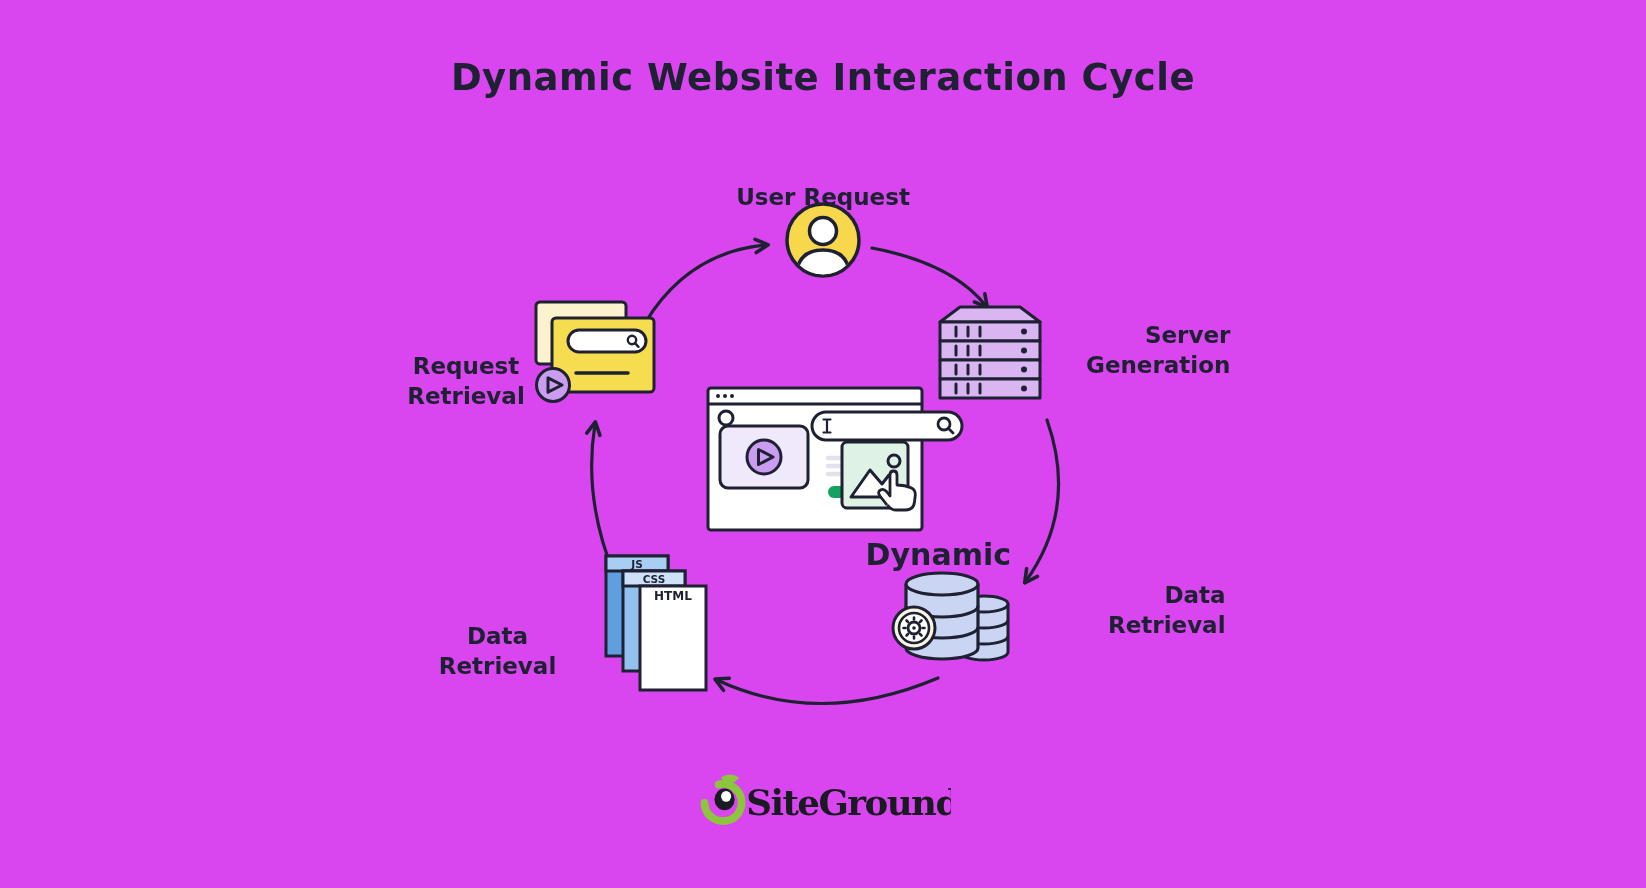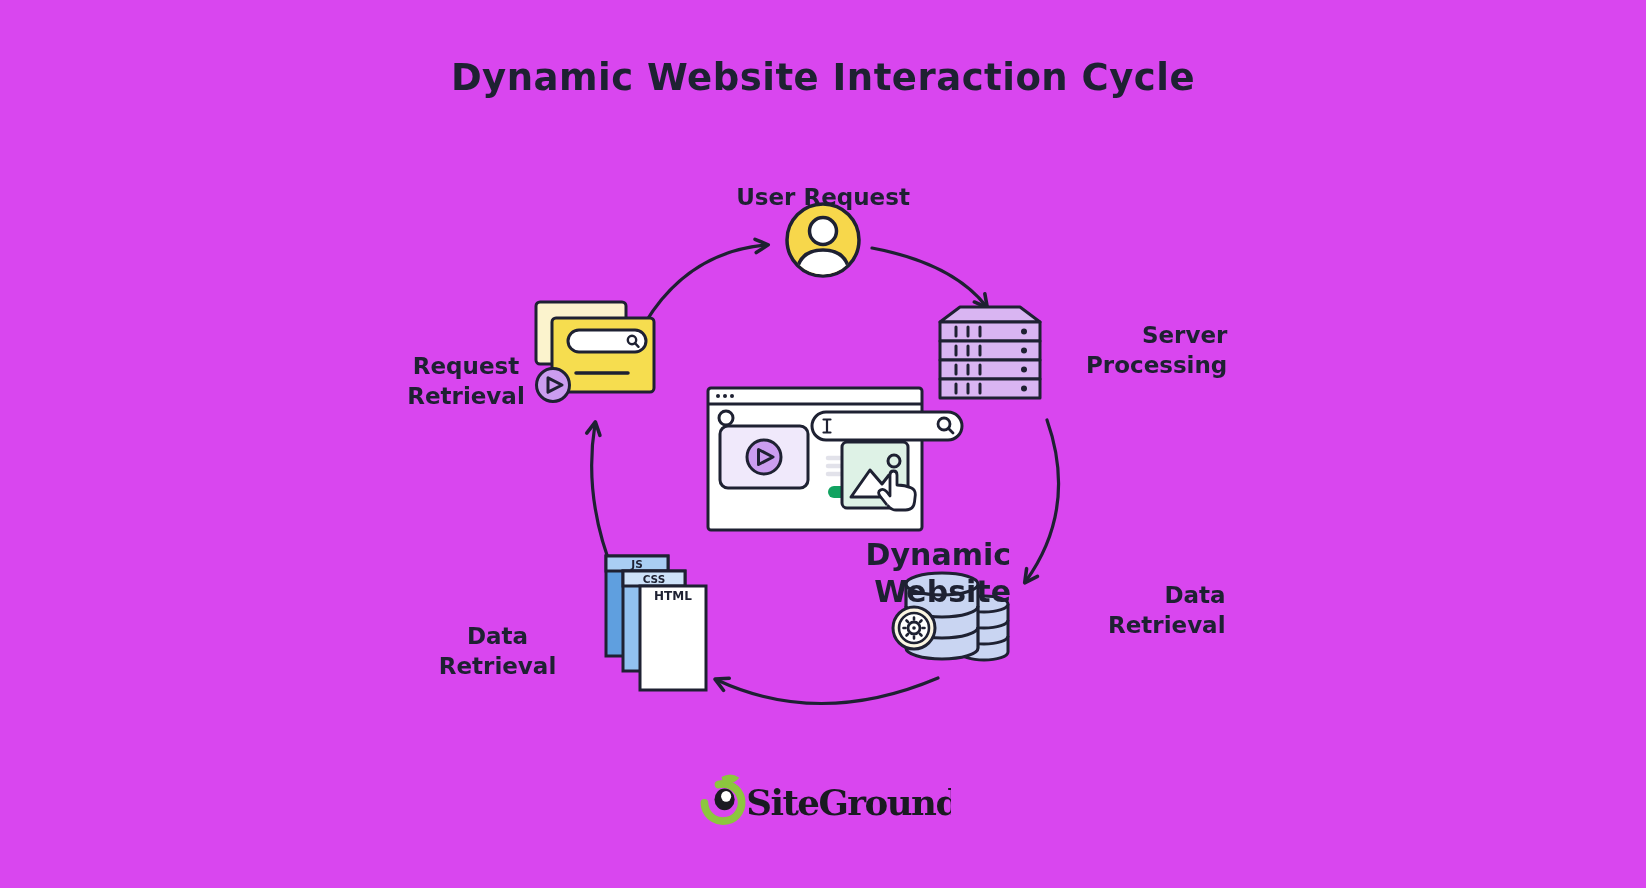--- a/index.html
+++ b/index.html
@@ -76,21 +76,21 @@
     </g>
     <g fill="#1e2132">
       <circle cx="92" cy="29.5" r="3"></circle>
         <circle cx="92" cy="48.5" r="3"></circle>
       <circle cx="92" cy="67.5" r="3"></circle>
         <circle cx="92" cy="86.5" r="3"></circle>
     </g>
   </svg>
   <div class="stage-label t-left" style="left:1086px; top:320px;">
     <div>Server</div>
-    <div>Processing</div>
+    <div>Generation</div>
   </div>
 
   <svg class="abs" style="left:888px; top:562px;" width="124" height="108" viewBox="0 0 124 108">
     <g fill="#c9d5f2" stroke="#1e2132" stroke-width="3">
       <path d="M72 42 L72 90 A24 8 0 0 0 120 90 L120 42"></path>
       <ellipse cx="96" cy="42" rx="24" ry="8"></ellipse>
       <path d="M72 58 A24 8 0 0 0 120 58" fill="none"></path>
       <path d="M72 74 A24 8 0 0 0 120 74" fill="none"></path>
     </g>
     <g fill="#c9d5f2" stroke="#1e2132" stroke-width="3.2">
@@ -181,21 +181,20 @@
     </g>
     <g>
       <rect x="146" y="80" width="66" height="66" rx="5" fill="#def2e6" stroke="#1e2132" stroke-width="3"></rect>
       <path d="M155 135 L174 108 L186 122 L193 113 L204 135 Z" fill="#ffffff" stroke="#1e2132" stroke-width="3" stroke-linejoin="round"></path>
       <circle cx="198" cy="99" r="6" fill="#def2e6" stroke="#1e2132" stroke-width="3"></circle>
     </g>
     <path d="M191 143 l-7 -9 q-3 -4 0.5 -6 q3 -1.8 6 1.5 l3.5 4.5 v-21 q0 -4 3.5 -4 q3.5 0 3.5 4 v10 q8 0 14.5 3 q4 2 3.8 7 l-0.8 7 q-1 8 -9 8 h-9.5 q-5 0 -8.5 -5" fill="#ffffff" stroke="#1e2132" stroke-width="2.8" stroke-linejoin="round"></path>
   </svg>
   <div class="center-label">
     <div>Dynamic</div>
-    <div>Website</div>
   </div>
 
   <svg class="abs" style="left:695px; top:770px;" width="256" height="62" viewBox="0 0 330 80">
     <g>
       <circle cx="36" cy="42" r="24" fill="none" stroke="#8cc63e" stroke-width="10" stroke-linecap="round" stroke-dasharray="118 33" transform="rotate(-104 36 42)"></circle>
       <path d="M34 9 Q46 2 57 10 Q49 20 36 16 Z" fill="#8cc63e"></path>
       <ellipse cx="38" cy="38" rx="13" ry="14" fill="#1a1a22"></ellipse>
       <ellipse cx="40" cy="34" rx="6.5" ry="7" fill="#ffffff"></ellipse>
     </g>
     <text x="66" y="58" font-size="46" font-weight="bold" fill="#1a1a22" font-family="'DejaVu Serif','Liberation Serif',serif" letter-spacing="-2">SiteGround</text>

